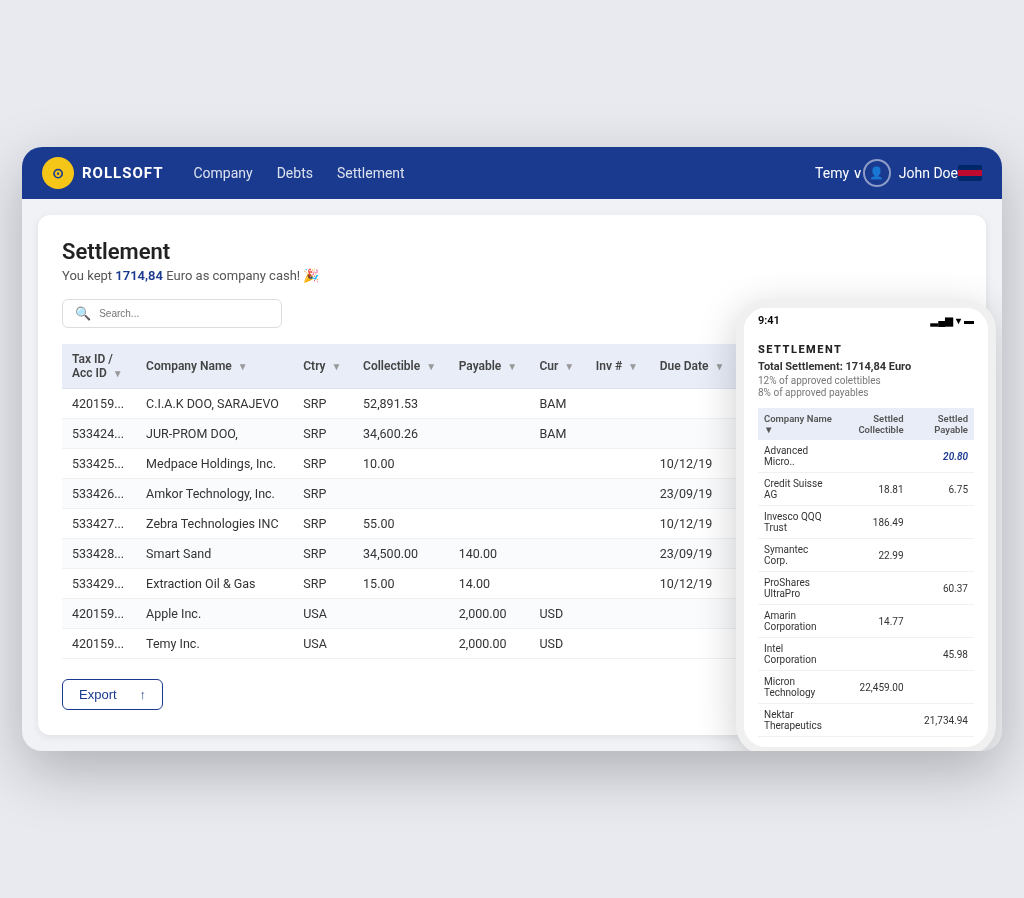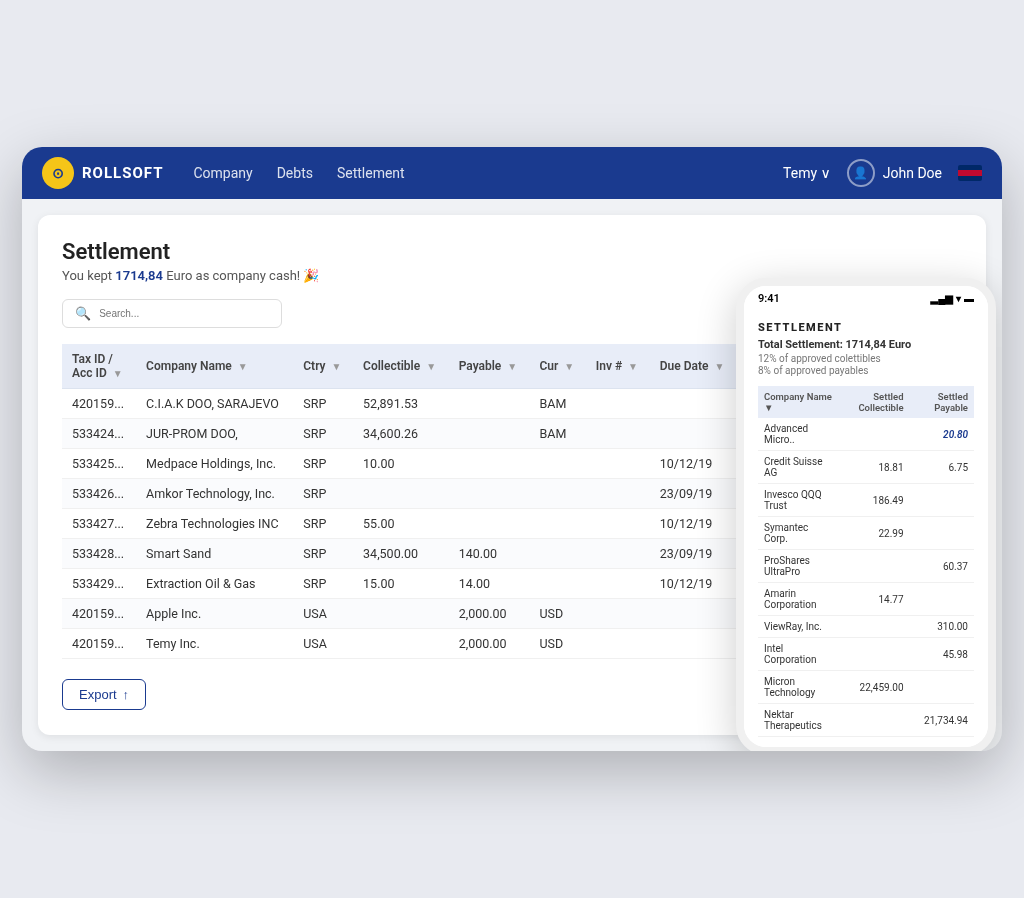--- a/index.html
+++ b/index.html
@@ -61,21 +61,20 @@
     }
     .nav-link {
       color: rgba(255,255,255,0.85);
       font-size: 14px;
       cursor: pointer;
       padding: 4px 0;
     }
     .nav-right {
       display: flex;
       align-items: center;
-      gap: 16px;
     }
     .nav-temy {
       color: white;
       font-size: 14px;
       cursor: pointer;
     }
     .nav-user {
       display: flex;
       align-items: center;
       gap: 8px;
@@ -182,21 +181,21 @@
       color: #333;
       border-bottom: 1px solid #f0f0f0;
     }
     .data-table tbody tr:nth-child(even) {
       background: #fafbfd;
     }
 
     .export-btn {
       display: flex;
       align-items: flex-start;
-      gap: 6px;
+      gap: 23px;
       border: 1px solid #1a3a8f;
       background: white;
       color: #1a3a8f;
       font-size: 13px;
       padding: 7px 16px;
       border-radius: 6px;
       cursor: pointer;
       margin-top: 20px;
     }
 
@@ -505,25 +504,20 @@
     <td>ProShares UltraPro</td>
     <td class="right-align"></td>
     <td class="right-align ">60.37</td>
   </tr>
               <tr>
     <td>Amarin Corporation</td>
     <td class="right-align">14.77</td>
     <td class="right-align "></td>
   </tr>
               <tr>
-    <td>ViewRay, Inc.</td>
-    <td class="right-align"></td>
-    <td class="right-align ">310.00</td>
-  </tr>
-              <tr>
     <td>Intel Corporation</td>
     <td class="right-align"></td>
     <td class="right-align ">45.98</td>
   </tr>
               <tr>
     <td>Micron Technology</td>
     <td class="right-align">22,459.00</td>
     <td class="right-align "></td>
   </tr>
               <tr>

